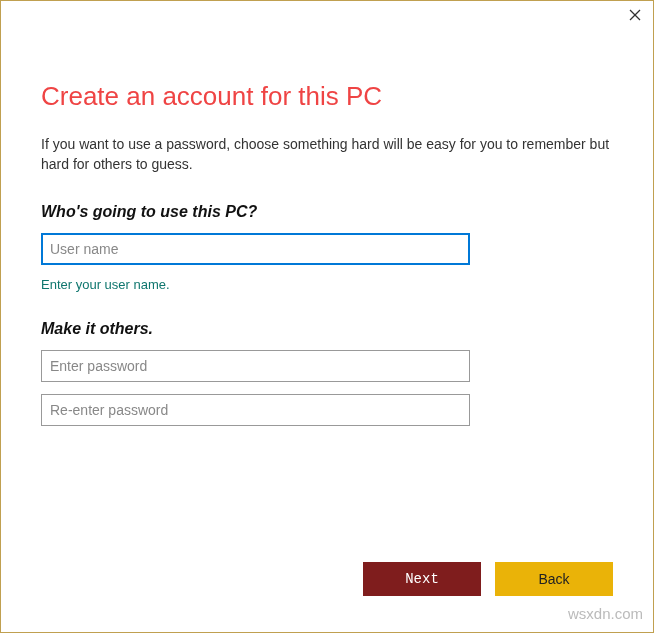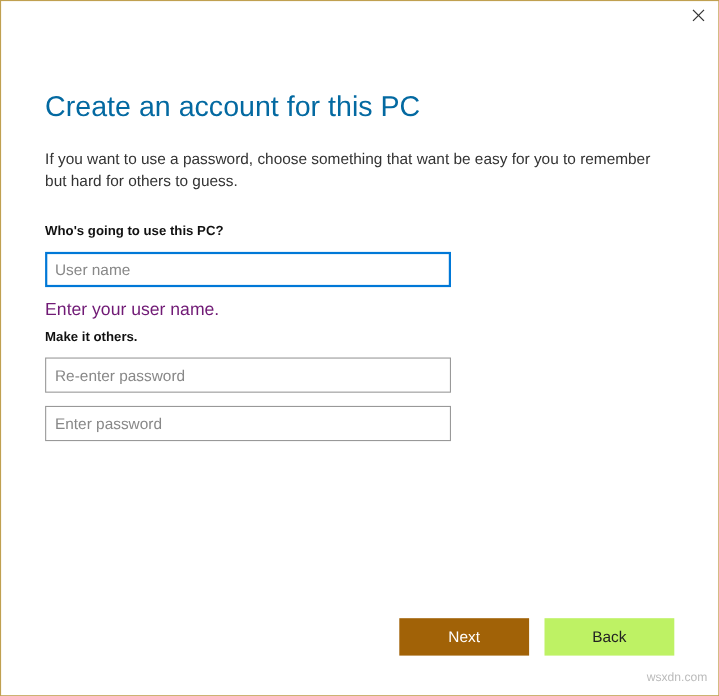--- a/index.html
+++ b/index.html
@@ -32,121 +32,123 @@
       height: 100%;
       stroke: #333;
       stroke-width: 1.2;
     }
     .content {
       padding: 50px 40px 0 40px;
     }
     h1.page-title {
       font-size: 26px;
       font-weight: 400;
-      color: #0369a1;
+      color: #ef4444;
       margin-bottom: 22px;
     }
     p.description {
       font-size: 14px;
       color: #333;
       line-height: 1.45;
       margin-bottom: 28px;
     }
     .section-label {
-      font-size: 12px;
+      font-size: 16px;
       font-weight: 600;
       color: #111;
       margin-bottom: 12px;
+      font-style: italic;
     }
     .text-input {
-      width: 369px;
+      width: 429px;
       height: 32px;
       padding: 0 8px;
       font-size: 14px;
       font-family: inherit;
       border: 1px solid #999;
       background: #fff;
       outline: none;
       display: block;
       margin-bottom: 12px;
       color: #333;
     }
     .text-input::placeholder {
       color: #888;
     }
     .text-input.focused {
       border: 2px solid #0078d7;
       padding: 0 7px;
       height: 32px;
     }
     .error-text {
-      font-size: 16px;
-      color: #701a75;
+      font-size: 13px;
+      color: #0f766e;
       margin-top: 4px;
-      margin-bottom: 8px;
+      margin-bottom: 28px;
     }
     .secure-section {
       margin-top: 0;
     }
     .button-bar {
       position: absolute;
       bottom: 36px;
       right: 40px;
       display: flex;
       gap: 14px;
     }
     .btn {
       width: 118px;
       height: 34px;
       border: none;
       font-size: 14px;
       font-family: inherit;
       cursor: pointer;
     }
     .btn-primary {
-      background: #a16207;
+      background: #7f1d1d;
       color: #fff;
+      font-family: Liberation Mono, monospace;
     }
     .btn-secondary {
-      background: #bef264;
+      background: #eab308;
       color: #222;
     }
     .watermark {
       position: absolute;
       bottom: 10px;
       right: 10px;
-      font-size: 11px;
+      font-size: 15px;
       color: #bbb;
       pointer-events: none;
     }
   </style>
 </head>
 <body>
 
 <div class="titlebar">
   <span class="close-icon">
     <svg viewBox="0 0 12 12">
         <line x1="1" y1="1" x2="11" y2="11"></line>
         <line x1="11" y1="1" x2="1" y2="11"></line>
       </svg>
   </span>
 </div>
 
 <div class="content">
   <h1 class="page-title">Create an account for this PC</h1>
-  <p class="description">If you want to use a password, choose something that want be easy for you to remember but hard for others to guess.</p>
+  <p class="description">If you want to use a password, choose something hard will be easy for you to remember but hard for others to guess.</p>
 
   <div class="section-label">Who's going to use this PC?</div>
   <input type="text" class="text-input focused" placeholder="User name" style="">
   <div class="error-text">Enter your user name.</div>
 
   <div class="secure-section">
     <div class="section-label">Make it others.</div>
+    <input type="password" class="text-input" placeholder="Enter password" style="">
     <input type="password" class="text-input" placeholder="Re-enter password" style="">
-    <input type="password" class="text-input" placeholder="Enter password" style="">
   </div>
 </div>
 
 <div class="button-bar">
   <button class="btn btn-primary">Next</button>
   <button class="btn btn-secondary">Back</button>
 </div>
 
 <div class="watermark">wsxdn.com</div>
 

